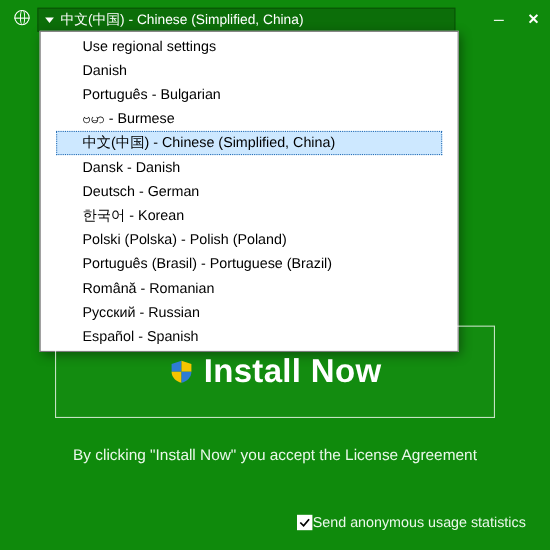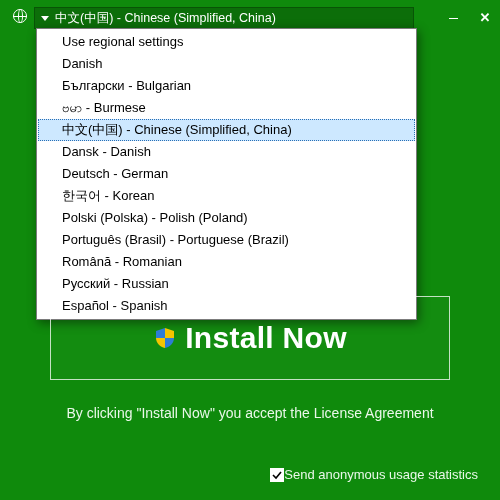--- a/index.html
+++ b/index.html
@@ -81,21 +81,21 @@
   
   .dropdown {
     position: absolute;
     top: 28px;
     left: 36px;
     width: 381px;
     background: #fff;
     color: #000;
     border: 1px solid #7a7a7a;
     box-shadow: 2px 3px 10px rgba(0,0,0,0.45);
-    padding: 2px 1px;
+    padding: 2px 14px;
     font-size: 13px;
   }
   .dd-item {
     padding: 2px 20px 2px 24px;
     line-height: 18px;
     white-space: nowrap;
   }
   .dd-item.selected {
     background: #cde8ff;
     outline: 1px dotted #2a6fb5;
@@ -174,21 +174,21 @@
 </div>
 
 <div class="winbtns">
   <span class="winbtn"><span class="minline"></span></span>
   <span class="winbtn xbtn">✕</span>
 </div>
 
 <div class="dropdown" id="dropdown">
     <div class="dd-item">Use regional settings</div>
     <div class="dd-item">Danish</div>
-    <div class="dd-item">Български - Bulgarian</div>
+    <div class="dd-item">Português - Bulgarian</div>
     <div class="dd-item">ဗမာ - Burmese</div>
     <div class="dd-item selected">中文(中国) - Chinese (Simplified, China)</div>
     <div class="dd-item">Dansk - Danish</div>
     <div class="dd-item">Deutsch - German</div>
     <div class="dd-item">한국어 - Korean</div>
     <div class="dd-item">Polski (Polska) - Polish (Poland)</div>
     <div class="dd-item">Português (Brasil) - Portuguese (Brazil)</div>
     <div class="dd-item">Română - Romanian</div>
     <div class="dd-item">Русский - Russian</div>
     <div class="dd-item">Español - Spanish</div>

